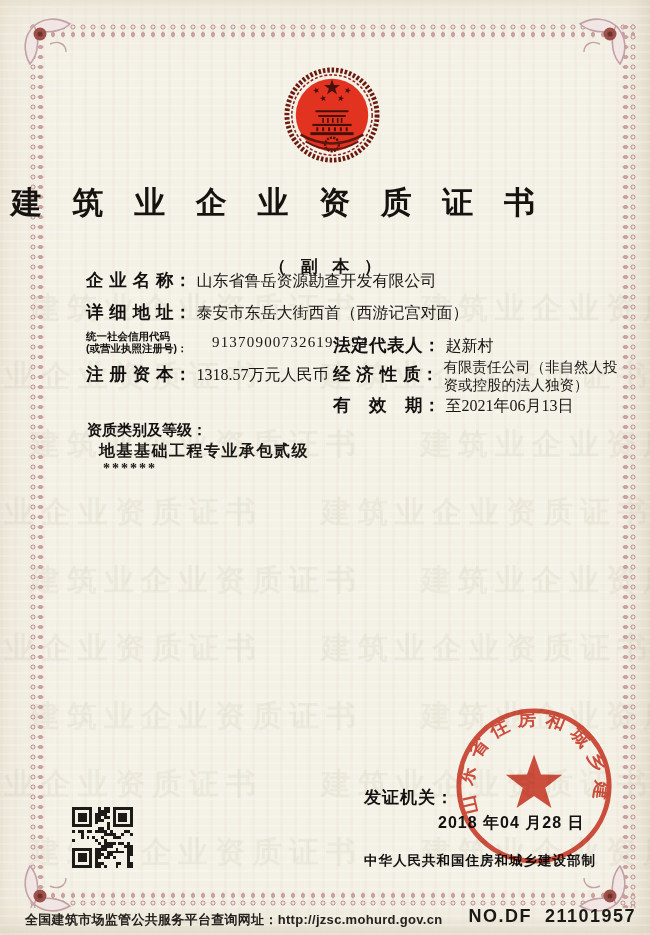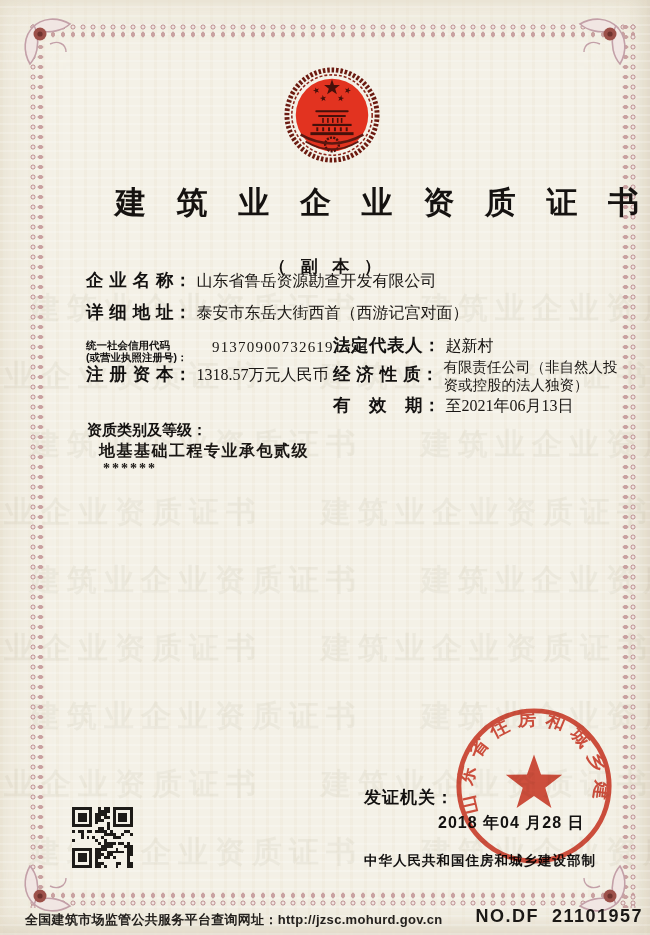--- a/index.html
+++ b/index.html
@@ -43,48 +43,48 @@
       radial-gradient(circle 1.5px at 5px 5px, #f0e4e1 60%, rgba(0,0,0,0) 72%),
       radial-gradient(circle 3.2px at 5px 5px, #dcc0bd 40%, #b98f91 76%, rgba(0,0,0,0) 82%),
       radial-gradient(ellipse 4.2px 2.6px at 12.5px 5px, #c9a2a1 62%, rgba(0,0,0,0) 78%);
     background-size:17px 10px;background-repeat:repeat-y;
   }
   .lace-v.flip{transform:scaleX(-1);}
   .corner{position:absolute;width:64px;height:64px;z-index:2;}
   
   .emblem{position:absolute;left:283px;top:64px;width:98px;height:106px;z-index:2;}
   .title{
-    position:absolute;left:0;top:182px;width:100%;text-align:right;z-index:2;
+    position:absolute;left:0;top:182px;width:100%;text-align:left;z-index:2;
     font-size:31px;font-weight:bold;letter-spacing:11px;color:#151210;
     font-family:"Liberation Sans",sans-serif;text-indent:11px;
   }
   .subtitle{
     position:absolute;left:0;top:228px;width:100%;text-align:center;z-index:2;
     font-size:17px;font-weight:bold;letter-spacing:5px;color:#151210;text-indent:5px;margin-top:27px;
   }
   
   .fld{position:absolute;z-index:2;color:#141212;white-space:nowrap;}
   .lab{font-weight:bold;font-size:17.5px;color:#131110;letter-spacing:.5px;}
   .val{font-family:"Liberation Serif",serif;font-size:16px;color:#1a1714;}
-  .lab-sm{font-weight:bold;font-size:10.5px;line-height:11.5px;color:#131110;margin-top:9px;}
+  .lab-sm{font-weight:bold;font-size:10.5px;line-height:11.5px;color:#131110;}
   .num{font-size:15px;letter-spacing:1.2px;}
   .two-line{white-space:normal;width:205px;font-size:14.5px;line-height:18px;}
   .qual-lab{font-weight:bold;font-size:15px;color:#131110;}
   .qual-val{font-family:"Liberation Serif",serif;font-size:16px;font-weight:bold;color:#1a1714;letter-spacing:1.5px;}
   .stars-line{font-family:"Liberation Serif",serif;font-weight:bold;font-size:14px;letter-spacing:2px;color:#1a1714;}
   
   .issue-lab{position:absolute;left:364px;top:786px;z-index:3;font-weight:bold;font-size:17px;letter-spacing:1px;color:#131110;}
   .issue-date{position:absolute;left:438px;top:813px;z-index:3;font-weight:bold;font-size:16px;letter-spacing:1px;color:#131110;white-space:pre;}
   .made-by{position:absolute;left:0;top:852px;width:100%;z-index:3;text-align:center;text-indent:310px;
     font-weight:bold;font-size:13.5px;letter-spacing:1px;color:#131110;}
   .seal{position:absolute;left:450px;top:702px;width:168px;height:168px;z-index:4;opacity:.88;mix-blend-mode:multiply;}
   .qr{position:absolute;left:72px;top:807px;width:61px;height:61px;z-index:2;}
   
   .footer-url{position:absolute;left:25px;top:911px;z-index:2;font-weight:bold;font-size:13px;color:#23201d;letter-spacing:.3px;}
-  .footer-no{position:absolute;right:7px;top:906px;z-index:2;font-weight:bold;font-size:18px;color:#1b1916;letter-spacing:1.5px;white-space:pre;}
+  .footer-no{position:absolute;right:14px;top:906px;z-index:2;font-weight:bold;font-size:18px;color:#1b1916;letter-spacing:1.5px;white-space:pre;}
 </style>
 </head>
 <body>
 
 <div class="page">
   <div class="texture"></div>
 
   <div class="wm-layer">
     <div class="wm-row" style="top:288px;left:30px">
         <span class="wm">建筑业企业资质证书</span>

